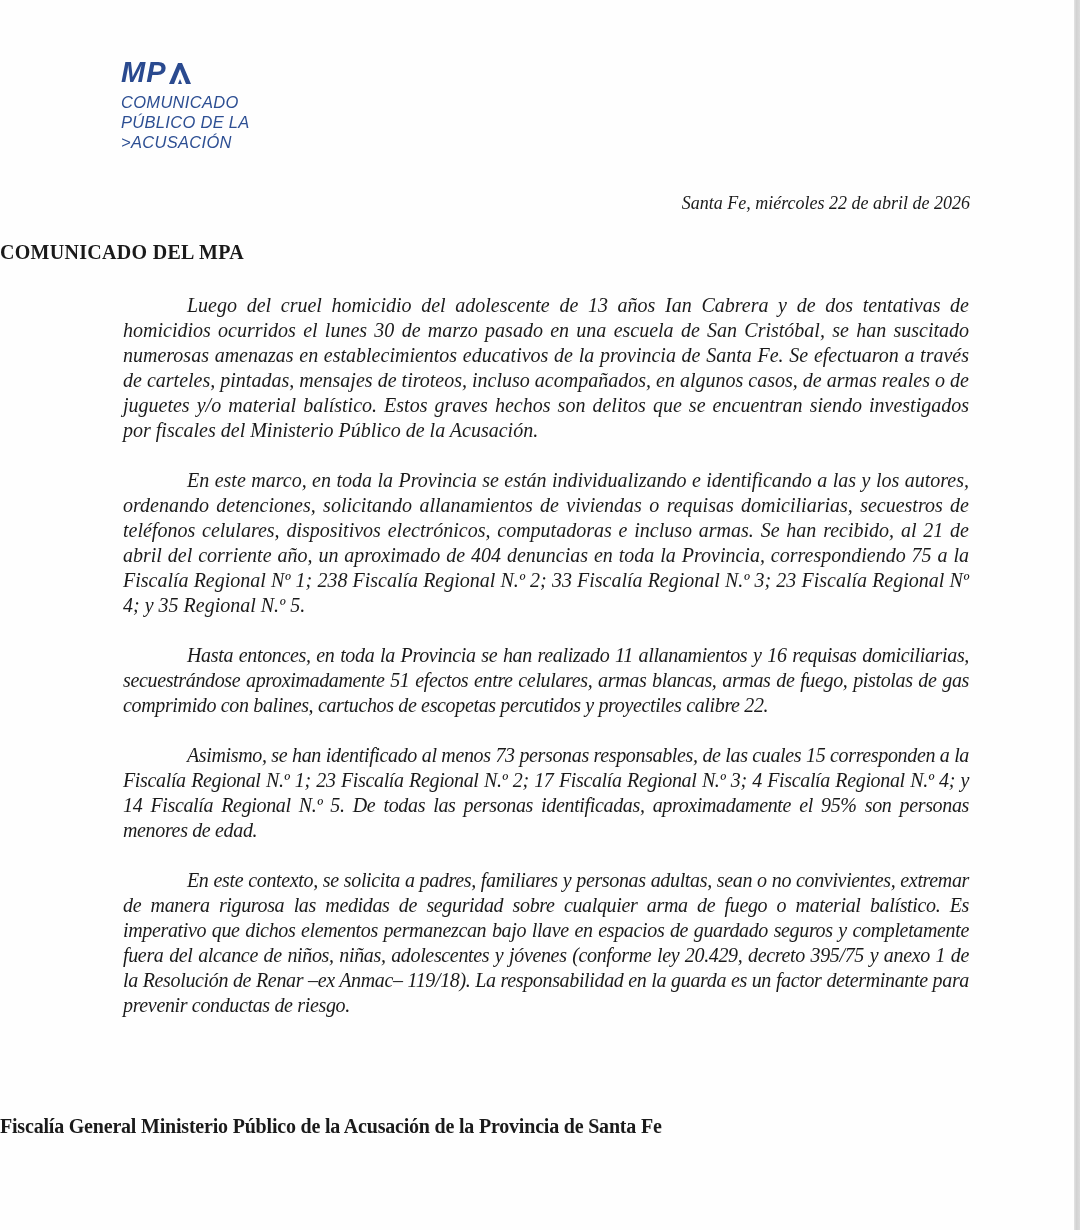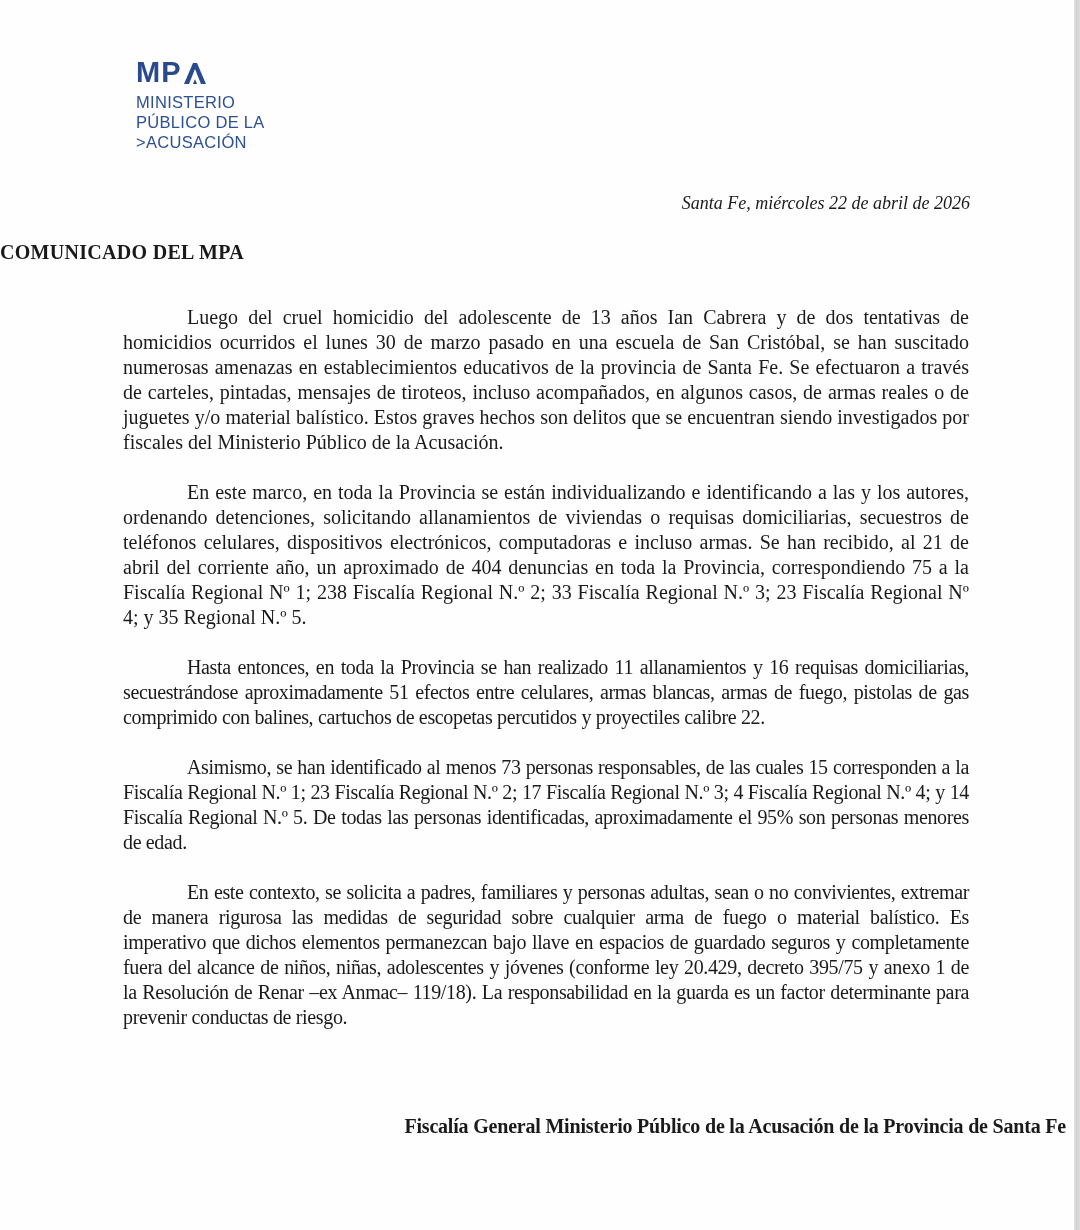--- a/index.html
+++ b/index.html
@@ -4,49 +4,49 @@
 <style>
   html, body { margin:0; padding:0; }
   body {
     width:1080px; height:1230px; background:#fefefe; position:relative; overflow:hidden;
     font-family:"Liberation Serif", "DejaVu Serif", serif; color:#1a1a1a;
   }
   .edge {
     position:absolute; top:0; right:0; width:6px; height:1230px;
     background:linear-gradient(to right,#e4e4e4,#d2d2d2 40%,#dcdcdc);
   }
-  .logo { position:absolute; left:136px; top:58px; color:#2a4a8f; font-family:"Liberation Sans","DejaVu Sans",sans-serif; }
+  .logo { position:absolute; left:121px; top:58px; color:#2a4a8f; font-family:"Liberation Sans","DejaVu Sans",sans-serif;font-style:italic; }
   .logo .mark { font-size:29px; font-weight:bold; letter-spacing:1px; line-height:28px; height:28px; display:flex; align-items:flex-end; }
   .logo .mark .a-shape { display:inline-block; width:22px; height:22px; position:relative; margin-left:1px; }
   .logo .mark .a-shape svg { position:absolute; left:0; bottom:2px; }
   .logo .lines { margin-top:6px; font-size:16.5px; line-height:20px; letter-spacing:0.3px; color:#2d4f93; }
   .date { position:absolute; right:110px; top:193px; font-style:italic; font-size:18px;margin-left:11px; }
   .title { position:absolute; left:0; right:0; top:241px; text-align:left; font-weight:bold; font-size:20px; letter-spacing:0.3px; padding-right:14px; }
   .body { position:absolute; left:123px; width:846px; top:289px; font-size:20px; line-height:25px; }
-  .body p { margin:16px 0 25px 0; text-align:justify; text-indent:64px; }
+  .body p { margin:4px 0 25px 0; text-align:justify; text-indent:64px;font-style:italic; }
   .body p.cond { font-stretch:condensed; letter-spacing:-0.35px; }
-  .sig { position:absolute; left:0; right:0; top:1115px; text-align:right; font-weight:bold; font-size:20px; padding-right:14px; letter-spacing:-0.2px; }
+  .sig { position:absolute; left:0; right:0; top:1115px; text-align:left; font-weight:bold; font-size:20px; padding-right:14px; letter-spacing:-0.2px; }
 </style>
 </head>
 <body>
 
 <div class="edge"></div>
 
 <div class="logo">
   <div class="mark">
     <span>MP</span>
       <span class="a-shape">
         <svg width="24" height="22" viewBox="0 0 24 22">
           <path d="M1 22 L10 1 L14 1 L23 22 L18 22 L12 7 L6 22 Z" fill="#2a4a8f"></path>
           <path d="M10 22 L12 17 L14 22 Z" fill="#2a4a8f"></path>
         </svg>
       </span>
   </div>
   <div class="lines">
-    <div>MINISTERIO</div>
+    <div>COMUNICADO</div>
     <div>PÚBLICO DE LA</div>
     <div>&gt;ACUSACIÓN</div>
   </div>
 </div>
 
 <div class="date">Santa Fe, miércoles 22 de abril de 2026</div>
 
 <div class="title">COMUNICADO DEL MPA</div>
 
 <div class="body">

